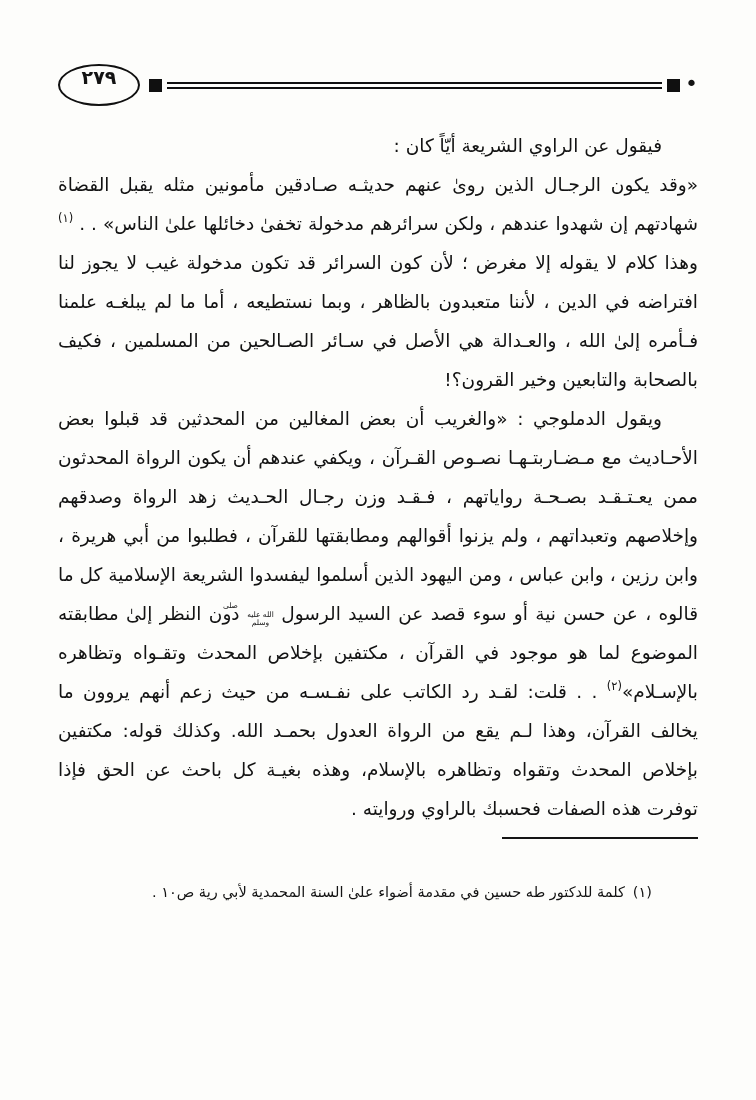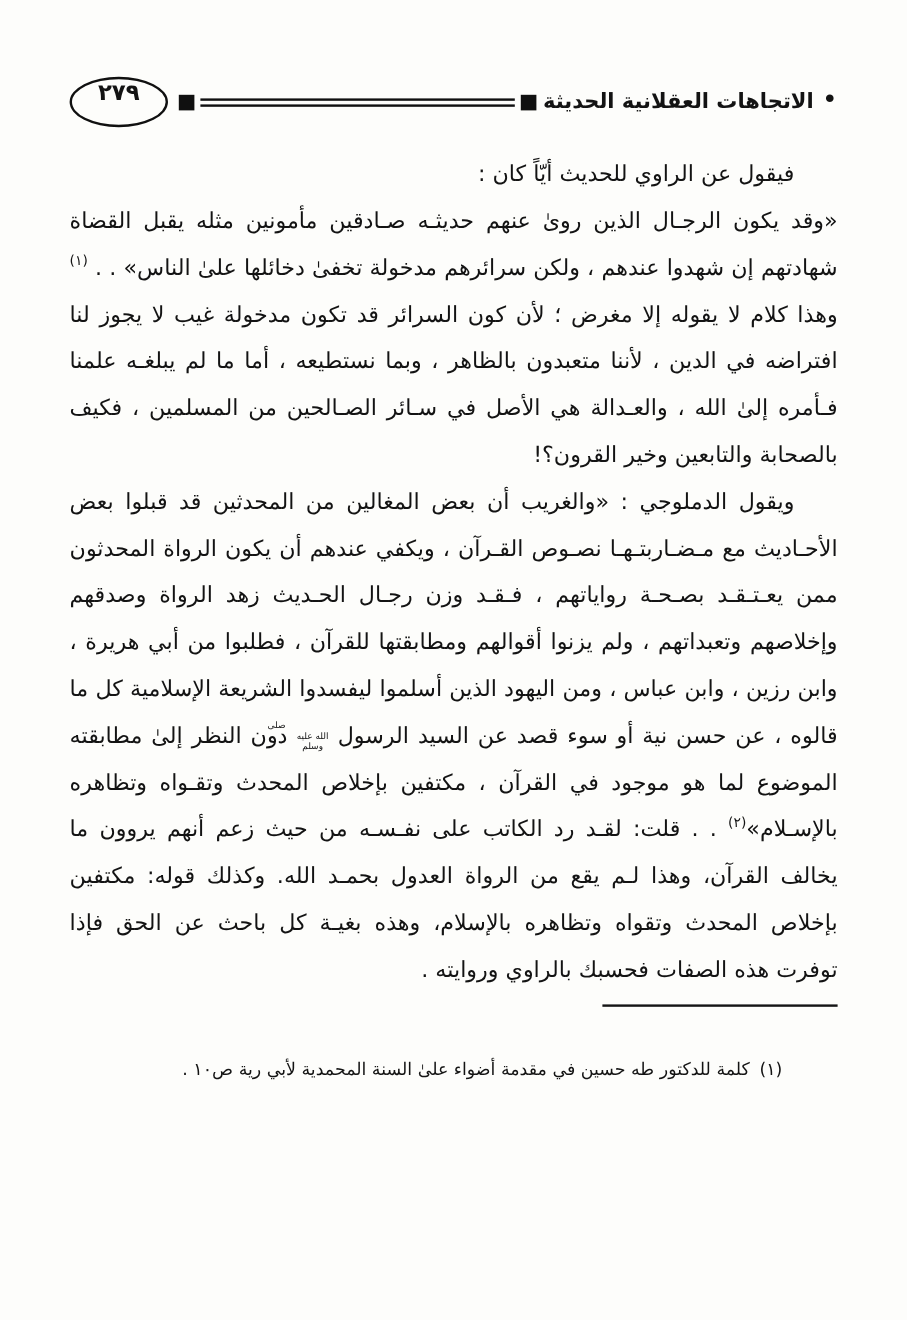--- a/index.html
+++ b/index.html
@@ -42,33 +42,32 @@
   .fn-marker{margin-left:8px;}
 </style>
 </head>
 <body>
 
 <div class="page">
 
   <div class="header">
     <div class="title-group">
       <span class="bullet">•</span>
-      <span class="title">الاتجاهات العقلانية الحديثة</span>
     </div>
     <span class="sq"></span>
     <div class="hline"></div>
     <span class="sq"></span>
     <div class="oval">
       <span>٢٧٩</span>
     </div>
   </div>
 
   <div class="body">
 
-    <p class="indent"><span>فيقول عن الراوي للحديث أيّاً كان :</span></p>
+    <p class="indent"><span>فيقول عن الراوي الشريعة أيّاً كان :</span></p>
 
     <p><span>«وقد يكون الرجـال الذين روىٰ عنهم حديثـه صـادقين مأمونين مثله يقبل القضاة شهادتهم إن شهدوا عندهم ، ولكن سرائرهم مدخولة تخفىٰ دخائلها علىٰ الناس» . . </span><span class="fn-ref">(١)</span><span> وهذا كلام لا يقوله إلا مغرض ؛ لأن كون السرائر قد تكون مدخولة غيب لا يجوز لنا افتراضه في الدين ، لأننا متعبدون بالظاهر ، وبما نستطيعه ، أما ما لم يبلغـه علمنا فـأمره إلىٰ الله ، والعـدالة هي الأصل في سـائر الصـالحين من المسلمين ، فكيف بالصحابة والتابعين وخير القرون؟!</span></p>
 
     <p class="indent"><span>ويقول الدملوجي : «والغريب أن بعض المغالين من المحدثين قد قبلوا بعض الأحـاديث مع مـضـاربتـهـا نصـوص القـرآن ، ويكفي عندهم أن يكون الرواة المحدثون ممن يعـتـقـد بصـحـة رواياتهم ، فـقـد وزن رجـال الحـديث زهد الرواة وصدقهم وإخلاصهم وتعبداتهم ، ولم يزنوا أقوالهم ومطابقتها للقرآن ، فطلبوا من أبي هريرة ، وابن رزين ، وابن عباس ، ومن اليهود الذين أسلموا ليفسدوا الشريعة الإسلامية كل ما قالوه ، عن حسن نية أو سوء قصد عن السيد الرسول </span><span class="honorific">صلى الله عليه وسلم</span><span> دون النظر إلىٰ مطابقته الموضوع لما هو موجود في القرآن ، مكتفين بإخلاص المحدث وتقـواه وتظاهره بالإسـلام»</span><span class="fn-ref">(٢)</span><span> . .  </span><span class="bold">قلت: لقـد رد الكاتب على نفـسـه من حيث زعم أنهم يروون ما يخالف القرآن، وهذا لـم يقع من الرواة العدول بحمـد الله. وكذلك قوله: مكتفين بإخلاص المحدث وتقواه وتظاهره بالإسلام، وهذه بغيـة كل باحث عن الحق فإذا توفرت هذه الصفات فحسبك بالراوي وروايته .</span></p>
 
 
   </div>
 
   <div class="footnotes">
     <div class="fn-divider"></div>

